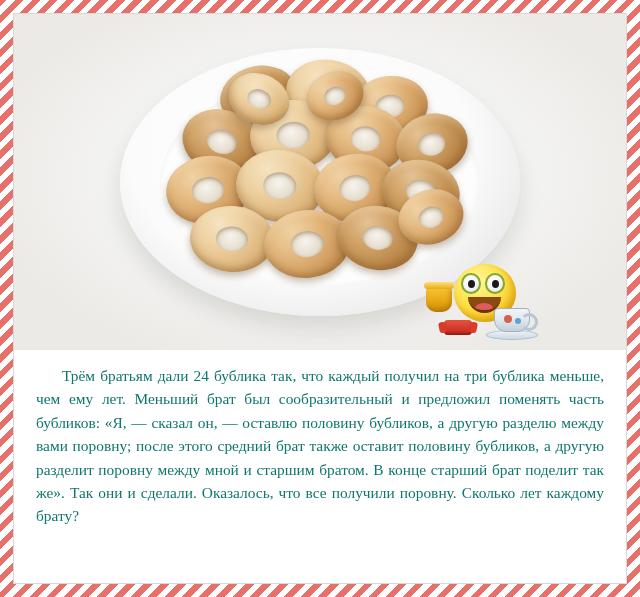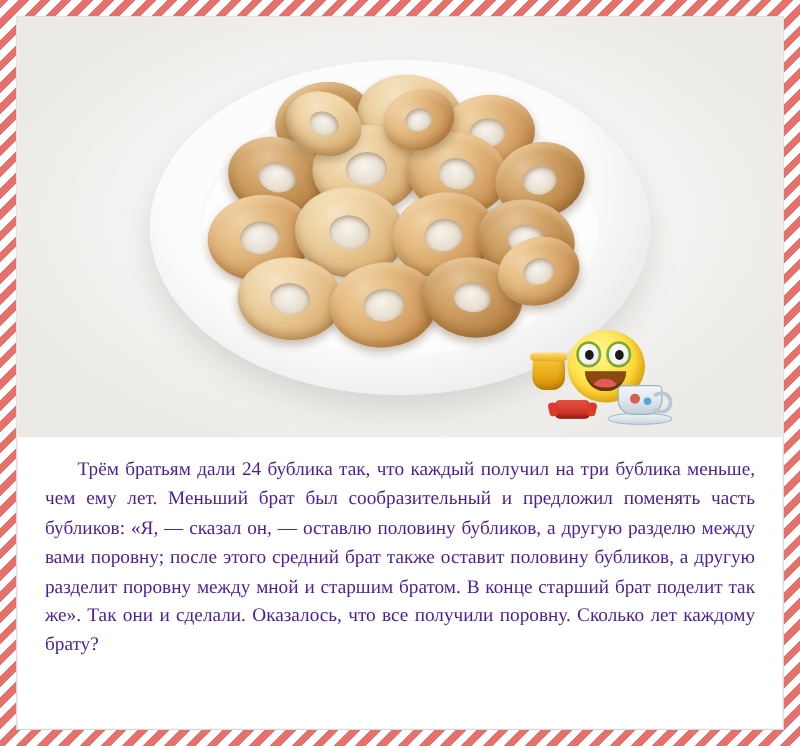--- a/index.html
+++ b/index.html
@@ -262,21 +262,21 @@
     right: 0;
     top: 336px;
     padding: 14px 22px 0 22px;
     box-sizing: border-box;
   }
   .problem-text {
     margin: 0;
     font-family: "Liberation Serif", serif;
     font-size: 15.4px;
     line-height: 1.52;
-    color: #4c1d95;
+    color: #0f766e;
     text-align: justify;
     text-indent: 26px;
     word-spacing: 0.2px;
     hyphens: manual;
   }
 </style>
 </head>
 <body>
 
 <div class="page">

